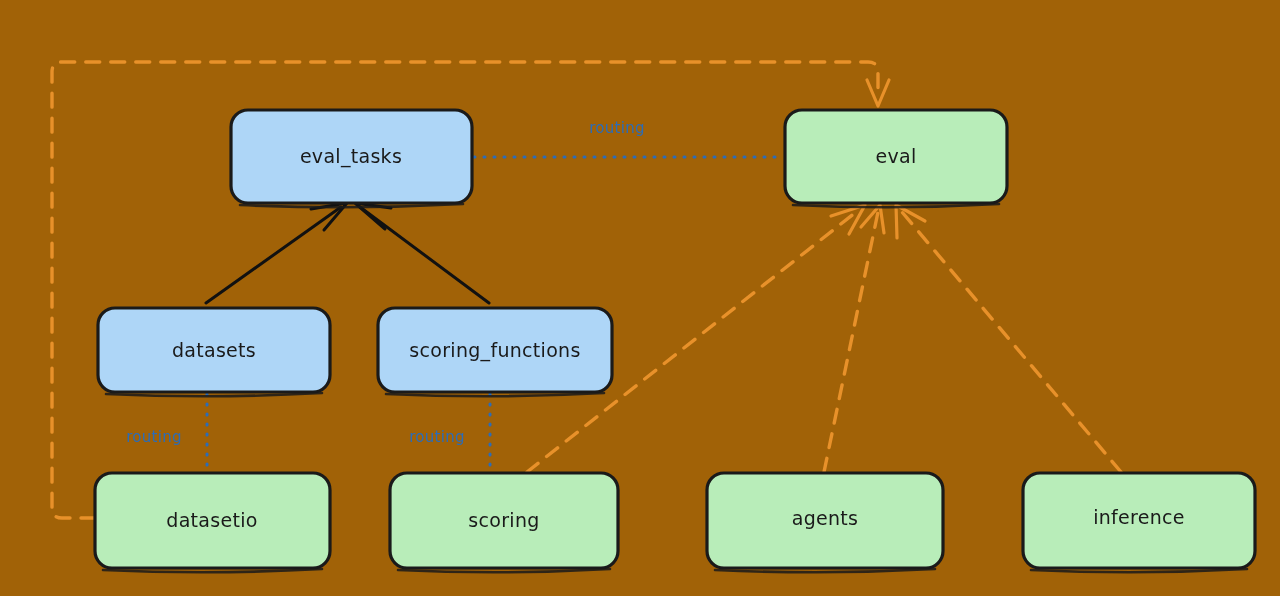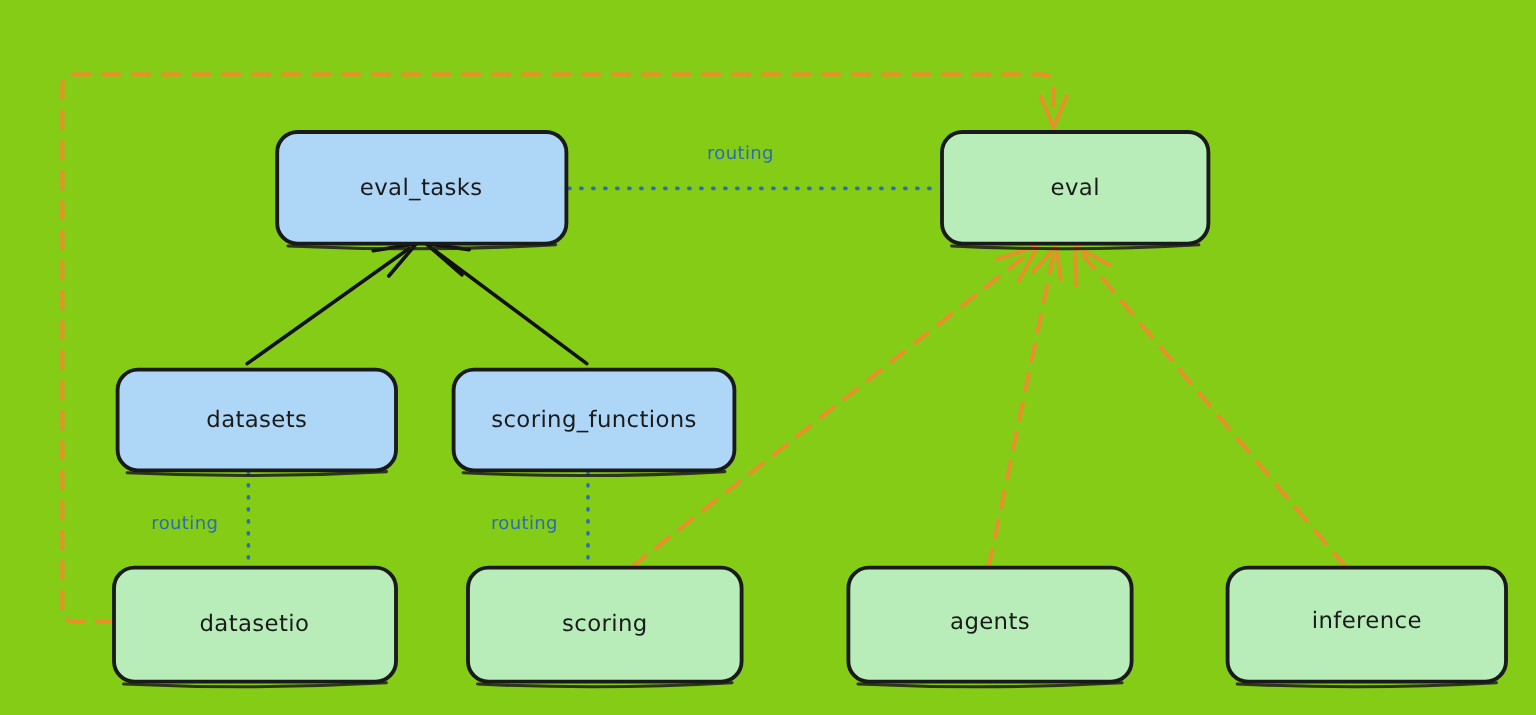--- a/index.html
+++ b/index.html
@@ -7,21 +7,21 @@
     padding: 0;
     background: #ffffff;
   }
   body {
     font-family: "DejaVu Sans", sans-serif;
   }
   #canvas {
     position: relative;
     width: 1280px;
     height: 596px;
-    background: #84cc16;
+    background: #a16207;
     overflow: hidden;
   }
   #diagram-svg {
     position: absolute;
     left: 0;
     top: 0;
     width: 1280px;
     height: 596px;
   }
   .node-label {

